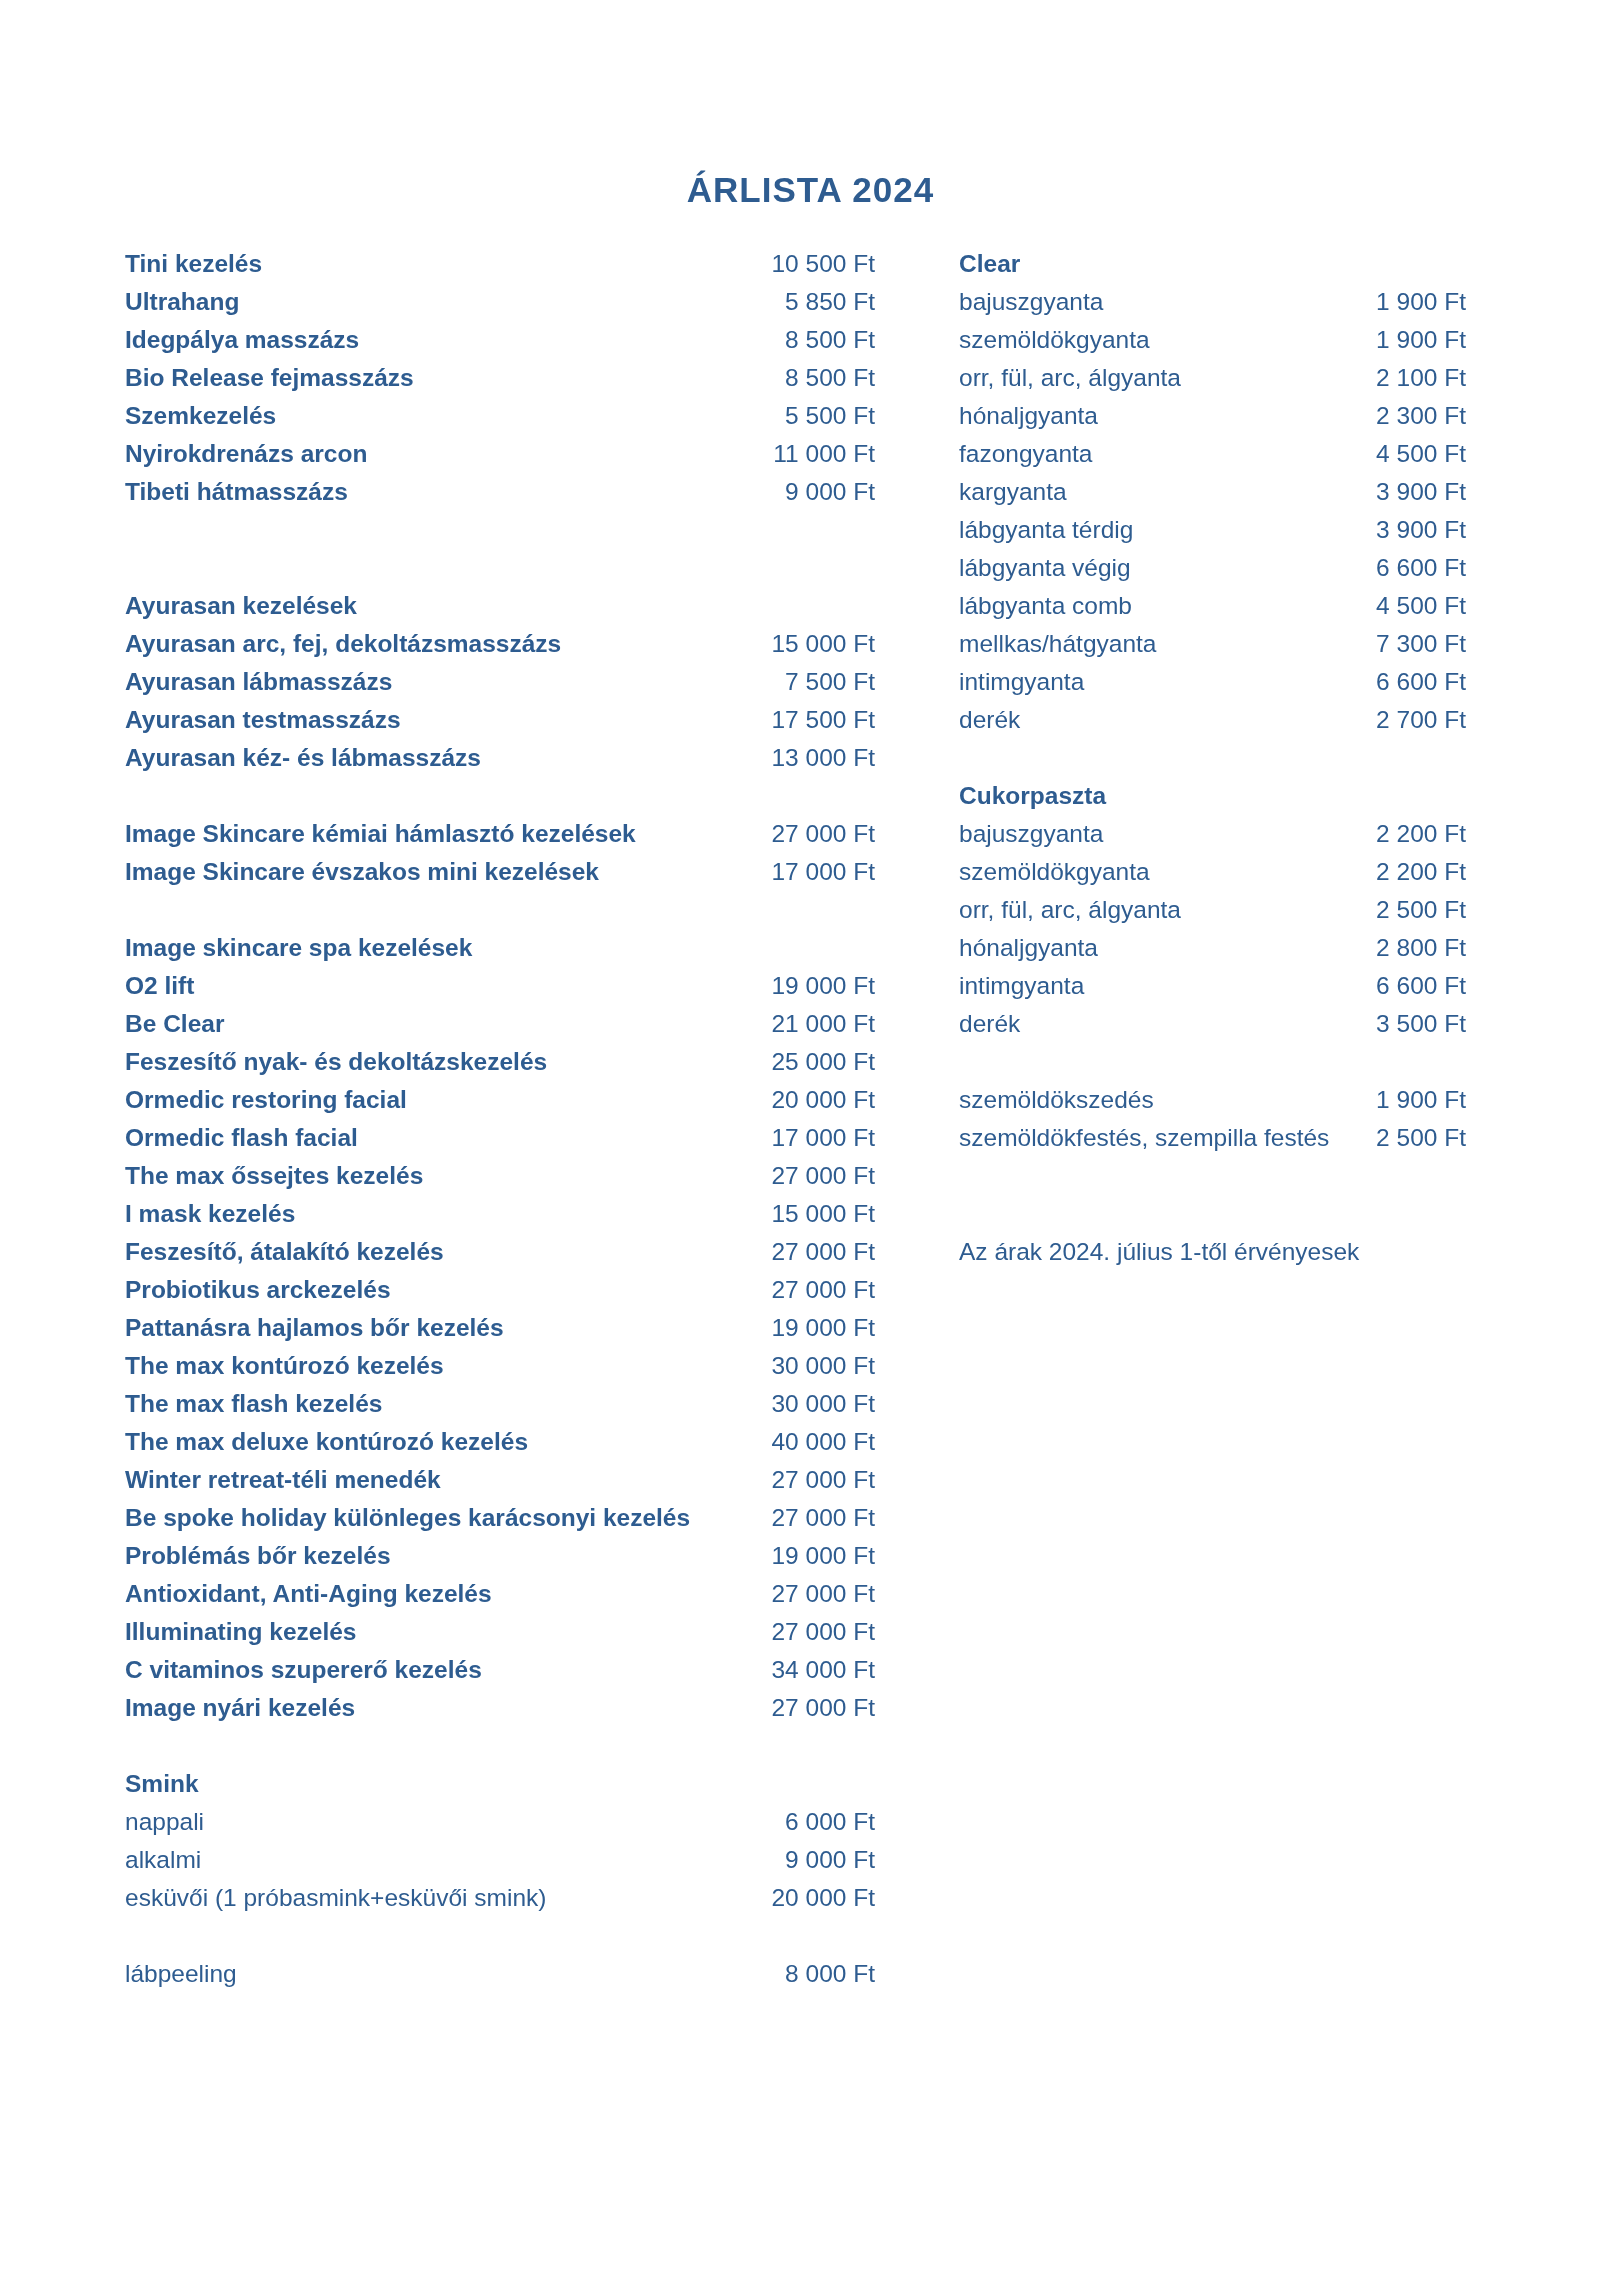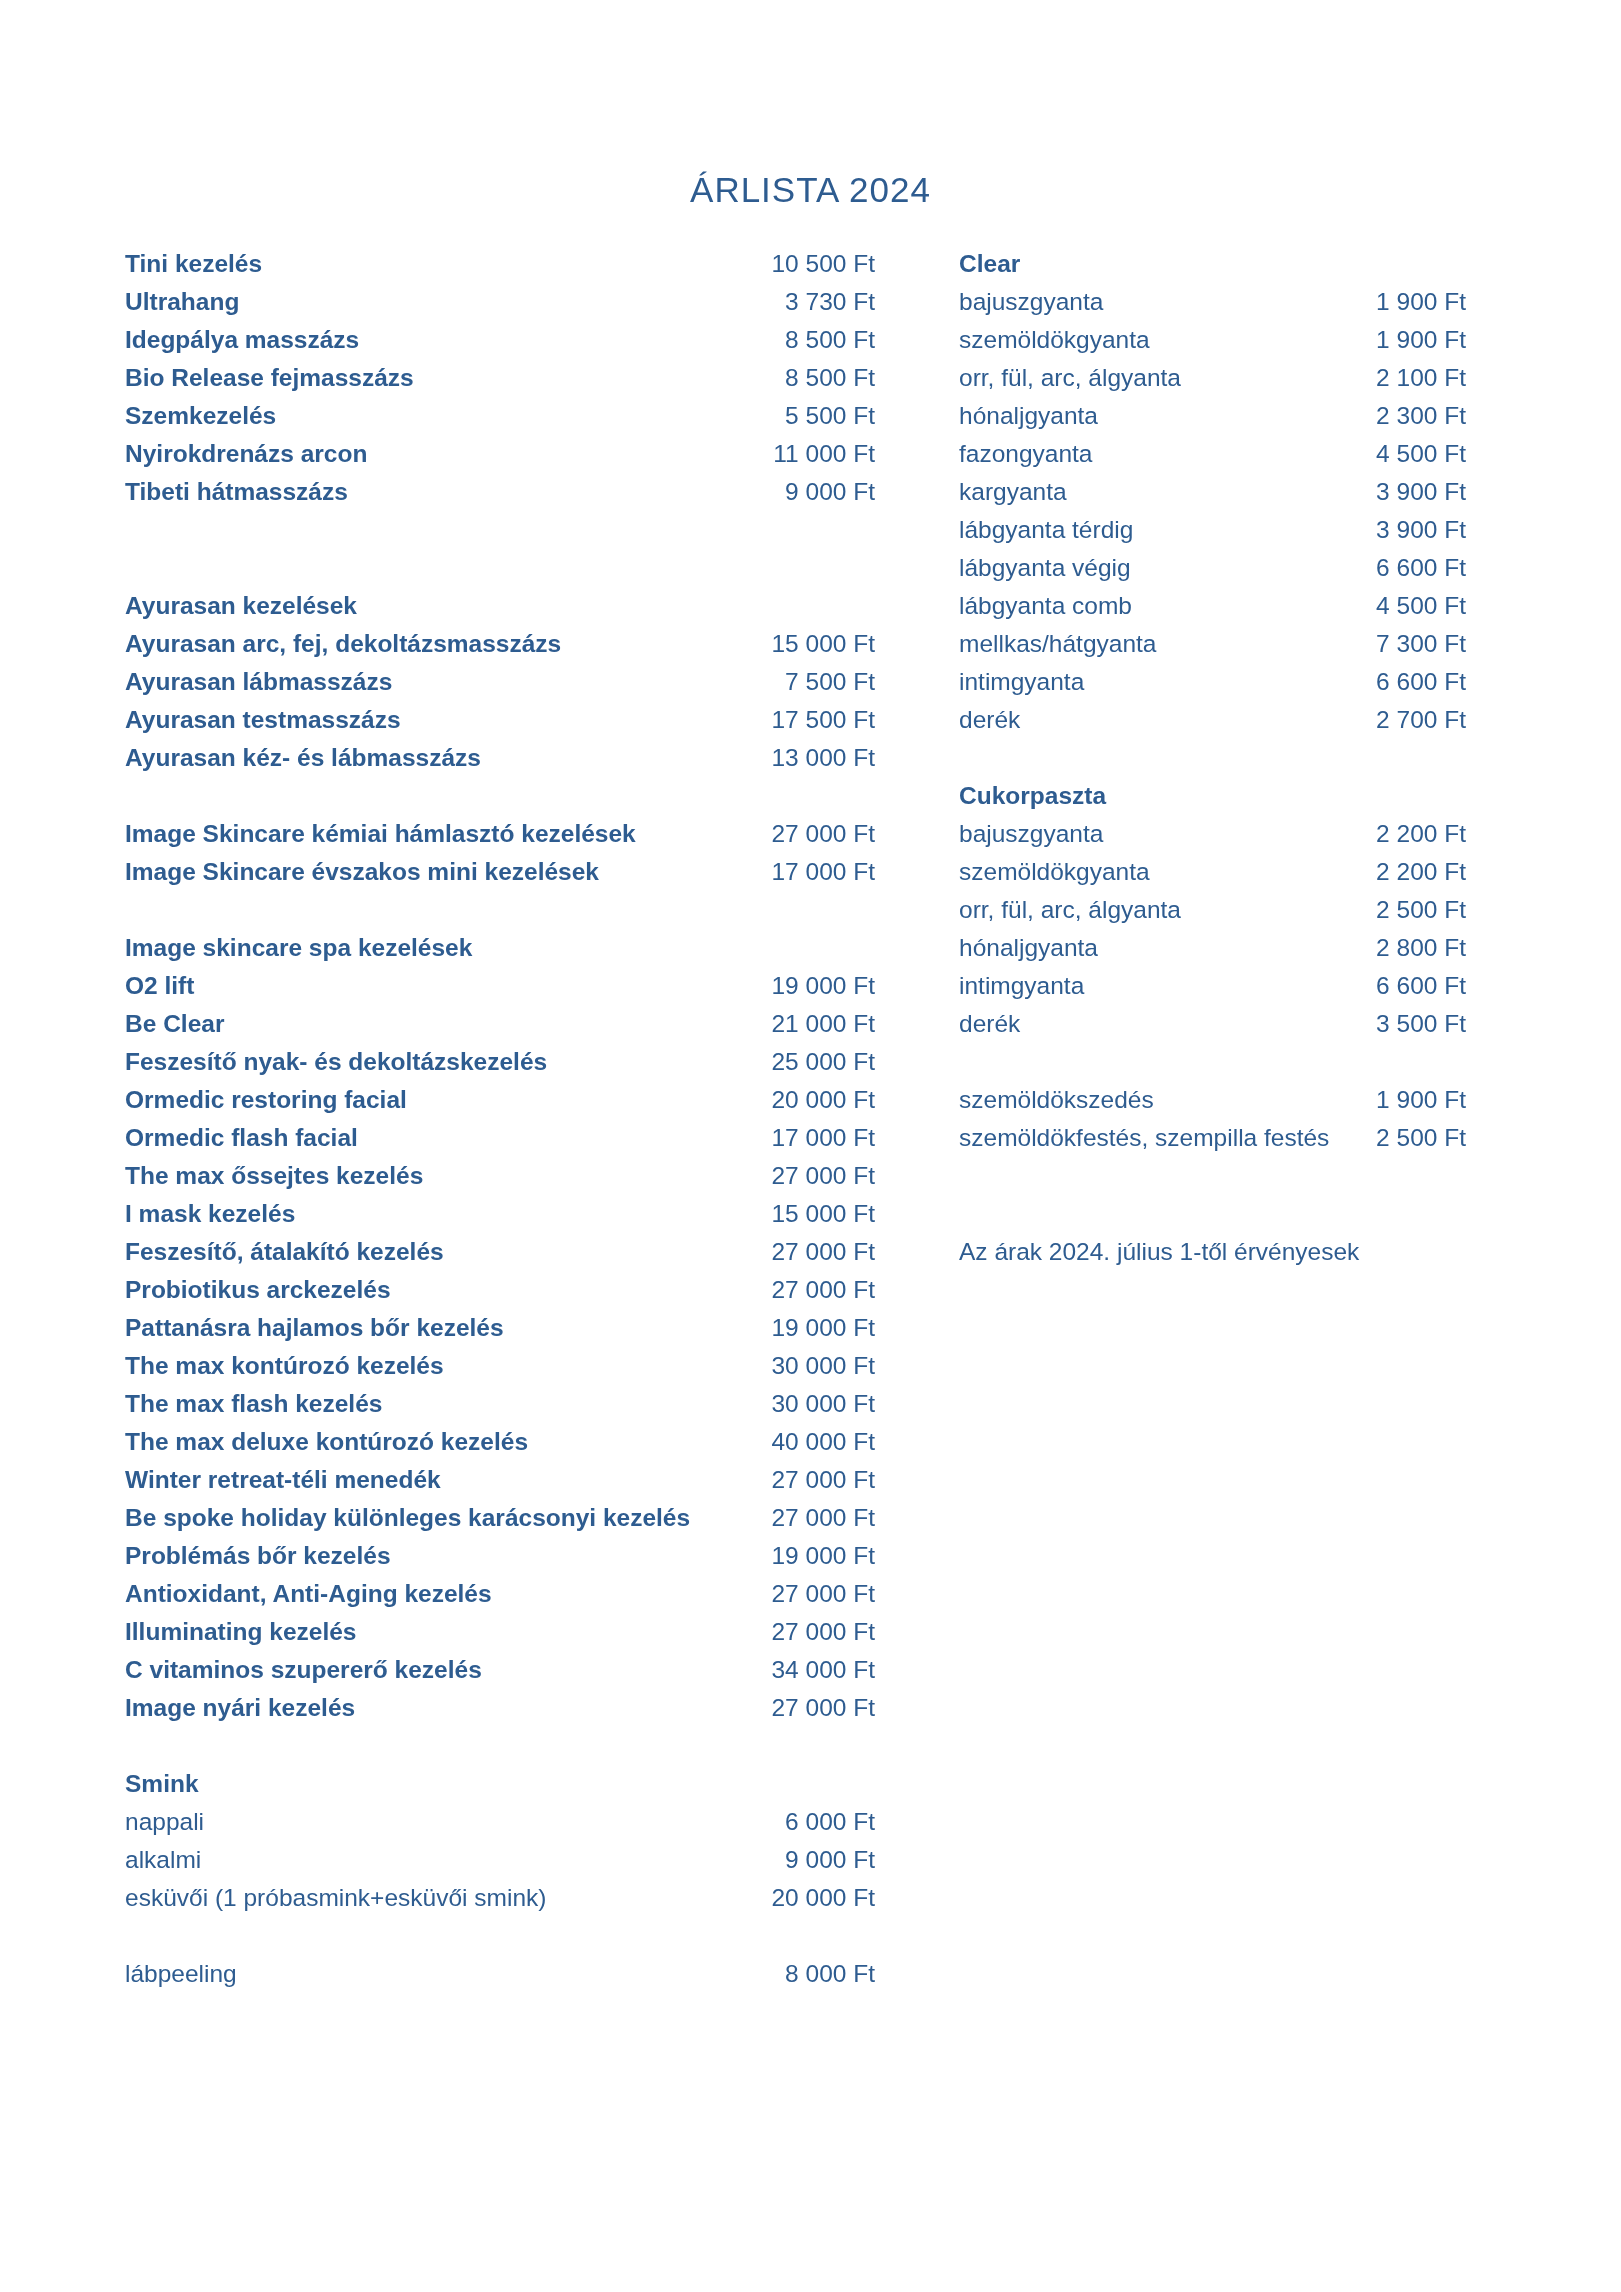--- a/index.html
+++ b/index.html
@@ -15,21 +15,21 @@
     color: #2e5c90;
     overflow: hidden;
   }
   .page-title {
     position: absolute;
     top: 147px;
     left: 0;
     width: 1621px;
     text-align: center;
     font-size: 35px;
-    font-weight: normal;
+    font-weight: bold;
     letter-spacing: 1px;
     color: #2e5c90;
   }
   .col {
     position: absolute;
     top: 245px;
   }
   .col-left {
     left: 125px;
     width: 750px;
@@ -62,21 +62,21 @@
 
 <h1 class="page-title">ÁRLISTA 2024</h1>
 
 <div class="col col-left">
     <div class="row item-bold">
       <span class="label">Tini kezelés</span>
       <span class="price">10 500 Ft</span>
     </div>
     <div class="row item-bold">
       <span class="label">Ultrahang</span>
-      <span class="price">3 730 Ft</span>
+      <span class="price">5 850 Ft</span>
     </div>
     <div class="row item-bold">
       <span class="label">Idegpálya masszázs</span>
       <span class="price">8 500 Ft</span>
     </div>
     <div class="row item-bold">
       <span class="label">Bio Release fejmasszázs</span>
       <span class="price">8 500 Ft</span>
     </div>
     <div class="row item-bold">

